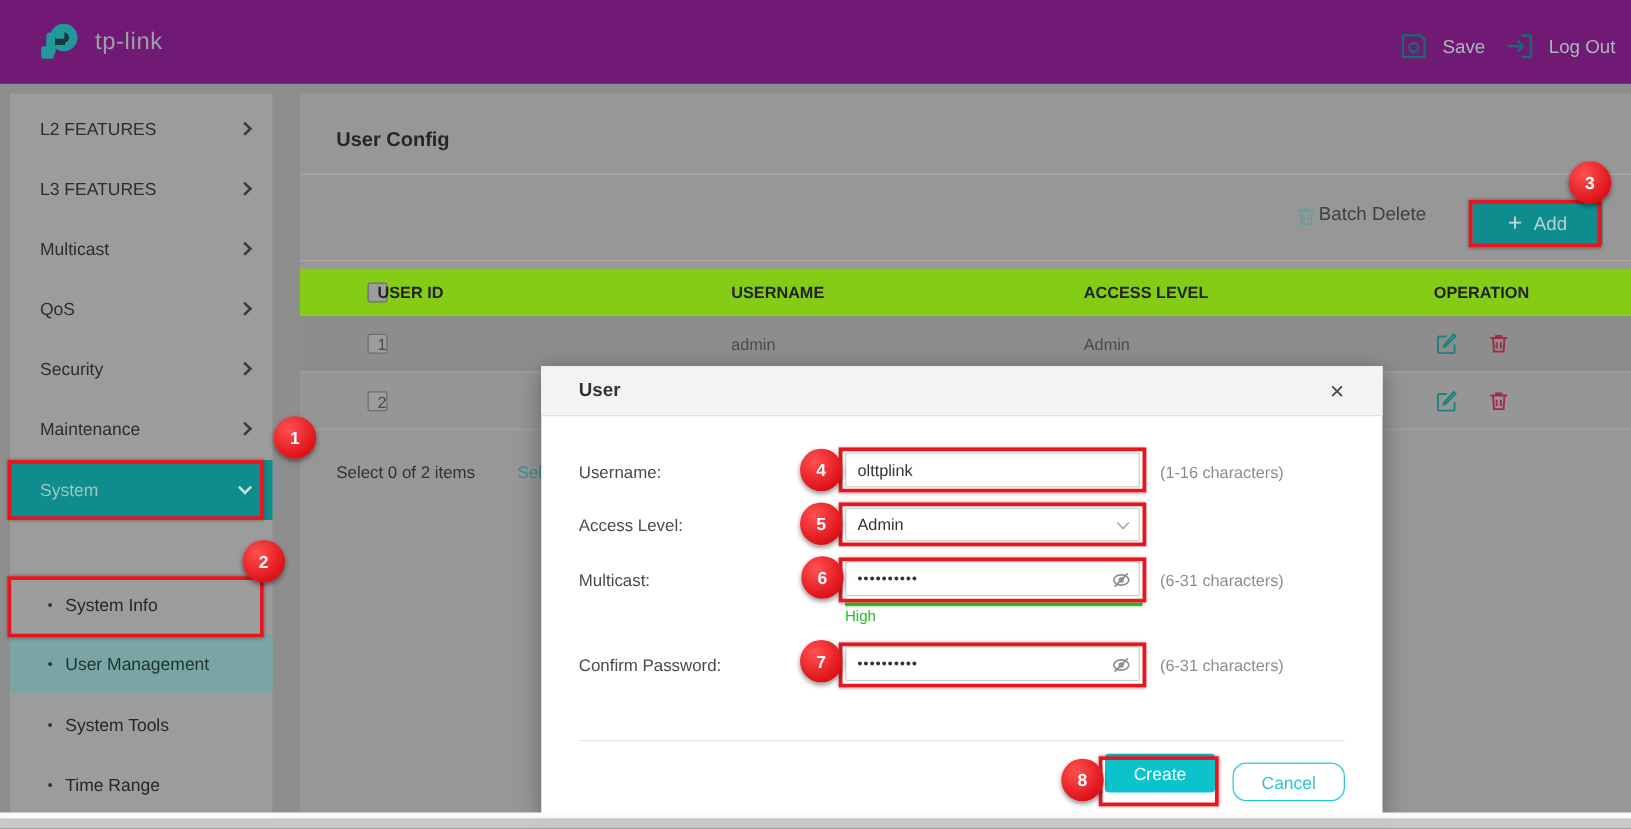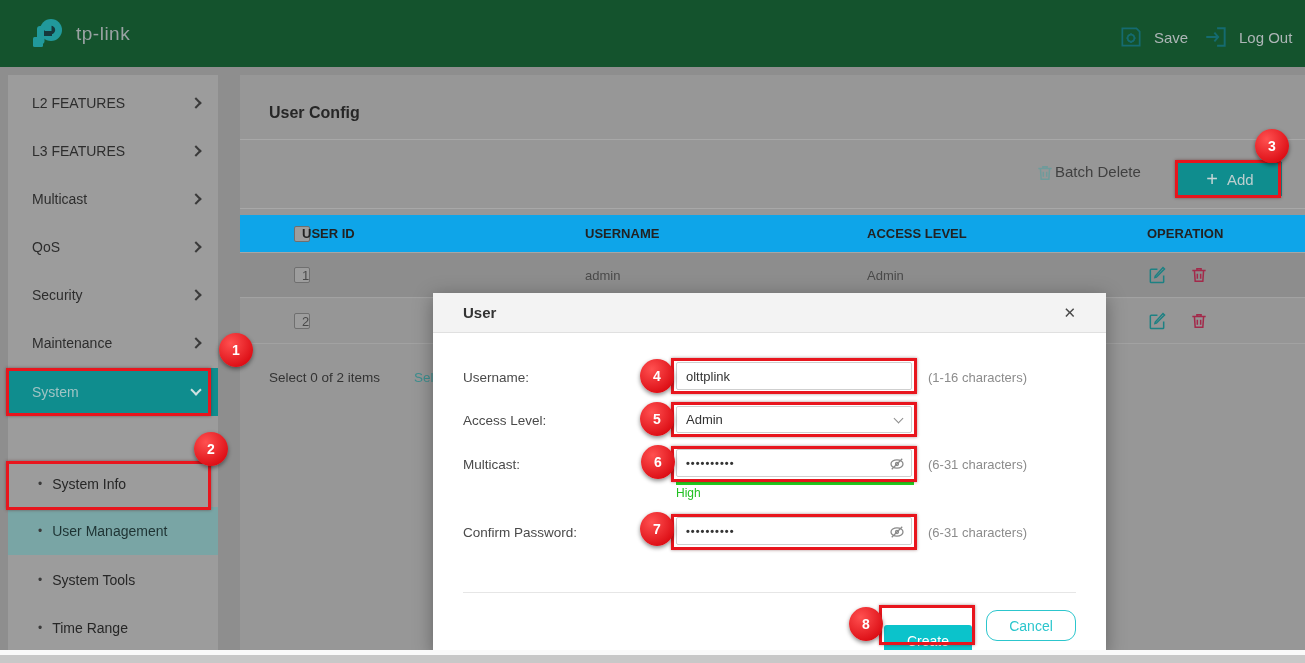--- a/index.html
+++ b/index.html
@@ -5,21 +5,21 @@
   * { margin:0; padding:0; box-sizing:border-box; }
   html,body { background:#6f6f6f; }
   body { font-family:"Liberation Sans", sans-serif; }
   #screen {
     position:relative; width:1305px; height:663px; overflow:hidden;
     background:#8e8e8e;
   }
   .abs { position:absolute; }
 
   
-  #topbar { left:0; top:0; width:1305px; height:67px; background:#14532d; }
+  #topbar { left:0; top:0; width:1305px; height:67px; background:#701a75; }
   #brand { left:28px; top:14px; display:flex; align-items:center; gap:8px; }
   #brand-text { color:#9aa2a3; font-size:19px; letter-spacing:.5px; }
   .top-action { display:flex; align-items:center; gap:10px; cursor:pointer; }
   .top-action span { color:#aeb6b7; font-size:15px; }
   #save-action { left:1118px; top:24px; }
   #logout-action { left:1203px; top:24px; }
 
   
   #sidebar { left:8px; top:75px; width:210px; height:580px; background:#9c9c9c; }
   .sb-item { position:absolute; left:0; width:210px; height:48px;
@@ -39,21 +39,21 @@
   #panel { left:240px; top:75px; width:1065px; height:580px; background:#979797; }
   #page-title { left:29px; top:29px; font-size:16px; font-weight:bold; color:#262626; }
   .hdiv { position:absolute; left:0; width:1065px; height:1px; background:#a8a8a8; }
   #toolbar-batch { left:795px; top:88px; display:flex; align-items:flex-start; color:#404040; font-size:15px; cursor:pointer; }
   #add-btn { left:938px; top:87px; width:104px; height:34px; background:#0f8d8e;
     color:#bdcfcf; font-size:15px; display:flex; align-items:center; justify-content:center; gap:9px; cursor:pointer; }
   #add-btn .plus { font-size:20px; font-weight:400; line-height:1; color:#c7d6d6; }
 
   
   .trow { position:absolute; left:0; width:1065px; display:flex; align-items:center; }
-  #thead { top:140px; height:38px; background:#0ea5e9; font-weight:bold; color:#222; font-size:13px; border-bottom:1px solid #a6a6a6;}
+  #thead { top:140px; height:38px; background:#84cc16; font-weight:bold; color:#222; font-size:13px; border-bottom:1px solid #a6a6a6;}
   .r1 { top:178px; height:45px; background:#8d8d8d; color:#4a4a4a; font-size:13px; border-bottom:1px solid #a2a2a2;}
   .r2 { top:224px; height:45px; background:#969696; color:#4a4a4a; font-size:13px; border-bottom:1px solid #a2a2a2;}
   .c-check { width:62px; padding-left:54px; }
   .c-id { width:283px; }
   .c-user { width:282px; }
   .c-access { width:280px; }
   .c-op { display:flex; gap:22px; }
   .cbx { width:16px; height:16px; border:1px solid #6f6f6f; background:#9d9d9d; border-radius:2px; cursor:pointer; }
   .op-icon { width:20px; height:20px; cursor:pointer; }
   #select-row { left:29px; top:295px; display:flex; gap:34px; font-size:13.5px; color:#333; align-items:center;}
@@ -71,21 +71,21 @@
     background:#fff; font-family:"Liberation Sans",sans-serif; font-size:13px; color:#333; padding:0 26px 0 9px; outline:none; }
   .m-hint { position:absolute; left:495px; font-size:13px; color:#8c8c8c; }
   .pwd { font-weight:bold; letter-spacing:1px; font-size:11px; }
   #access-select { position:absolute; left:243px; top:113px; width:236px; height:27px; border:1px solid #cfcfcf; border-radius:2px;
     background:#fff; font-size:13px; color:#333; display:flex; align-items:center; padding:0 9px; cursor:pointer; }
   #access-select .sel-chev { margin-left:auto; width:7px; height:7px; border-right:1.5px solid #8d8d8d; border-bottom:1.5px solid #8d8d8d; transform:rotate(45deg); margin-top:-3px;}
   .eye { position:absolute; width:18px; height:18px; cursor:pointer; }
   #strength-bar { position:absolute; left:243px; top:189px; width:238px; height:3px; background:#21d021; }
   #strength-label { position:absolute; left:243px; top:193px; font-size:12px; color:#21c021; }
   #modal-divider { position:absolute; left:30px; top:299px; width:613px; height:1px; background:#e6e6e6; }
-  #create-btn { position:absolute; left:451px; top:332px; width:88px; height:31px; background:#0bc3cb; color:#fff;
+  #create-btn { position:absolute; left:451px; top:310px; width:88px; height:31px; background:#0bc3cb; color:#fff;
     font-size:14px; border:none; border-radius:3px; display:flex; align-items:center; justify-content:center; cursor:pointer;}
   #cancel-btn { position:absolute; left:553px; top:317px; width:90px; height:31px; background:#fff; color:#2cc6cd;
     font-size:14px; border:1px solid #2cc6cd; border-radius:11px; display:flex; align-items:center; justify-content:center; cursor:pointer;}
 
   
   #footer-line { left:0; top:650px; width:1305px; height:5px; background:#fafafa; z-index:30;}
   #footer-strip { left:0; top:655px; width:1305px; height:8px; background:#c8c8c8; z-index:30;}
 
   
   .ann-box { position:absolute; border:3px solid #e8151d; box-shadow:0 0 3px rgba(80,0,0,.45); z-index:40; pointer-events:none; }

